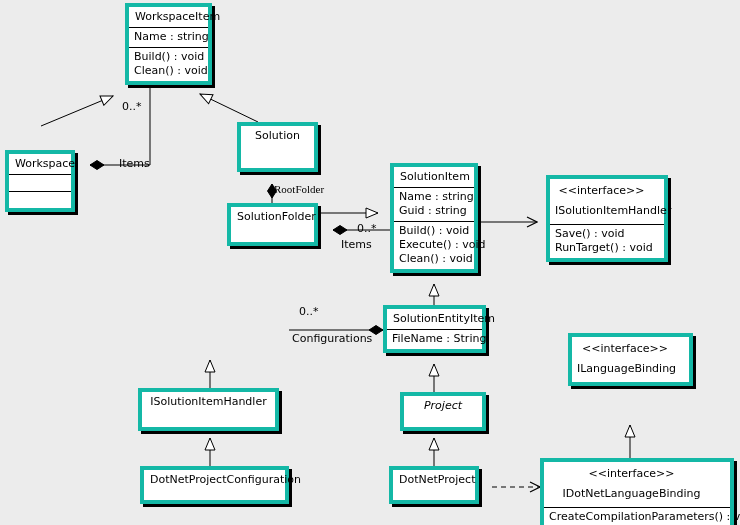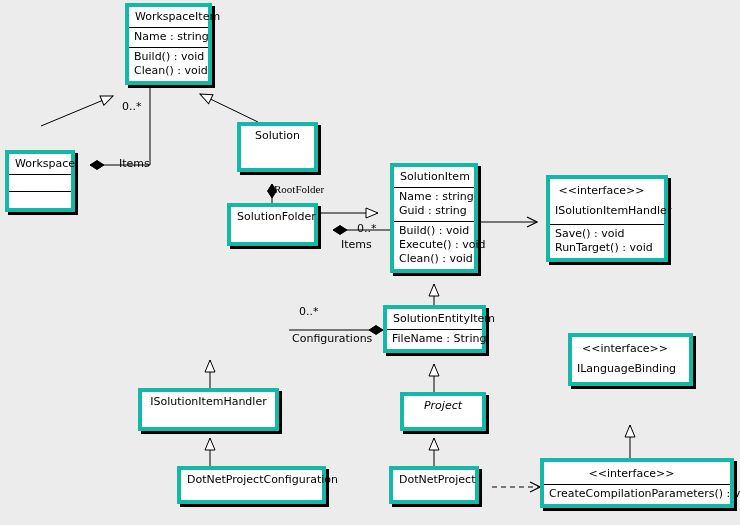--- a/index.html
+++ b/index.html
@@ -222,31 +222,32 @@
     <div class="compartment cls-name abstract-name">Project</div>
   </div>
 
   <div class="uml-box" style="left:568px; top:333px; width:125px;">
     <div class="compartment">
       <div class="stereotype">&lt;&lt;interface&gt;&gt;</div>
       <div class="iface-name">ILanguageBinding</div>
     </div>
   </div>
 
-  <div class="uml-box" style="left:140px; top:466px; width:149px; height:38px;margin-left:37px;">
+  <div class="uml-box" style="left:140px; top:466px; width:149px; height:38px;">
     <div class="compartment cls-name">DotNetProjectConfiguration</div>
   </div>
 
   <div class="uml-box" style="left:389px; top:466px; width:90px; height:38px;">
     <div class="compartment cls-name">DotNetProject</div>
   </div>
 
   <div class="uml-box" style="left:540px; top:458px; width:194px;">
     <div class="compartment">
       <div class="stereotype">&lt;&lt;interface&gt;&gt;</div>
+      <div class="iface-name">IDotNetLanguageBinding</div>
     </div>
     <div class="compartment">
       <div class="member">CreateCompilationParameters() : void</div>
     </div>
   </div>
 
   <div class="edge-label" style="left:122px; top:100px;">0..*</div>
   <div class="edge-label" style="left:119px; top:157px;">Items</div>
   <div class="edge-label" style="left:274px; top:183px;font-family:Liberation Serif, serif;">RootFolder</div>
   <div class="edge-label" style="left:357px; top:222px;">0..*</div>

